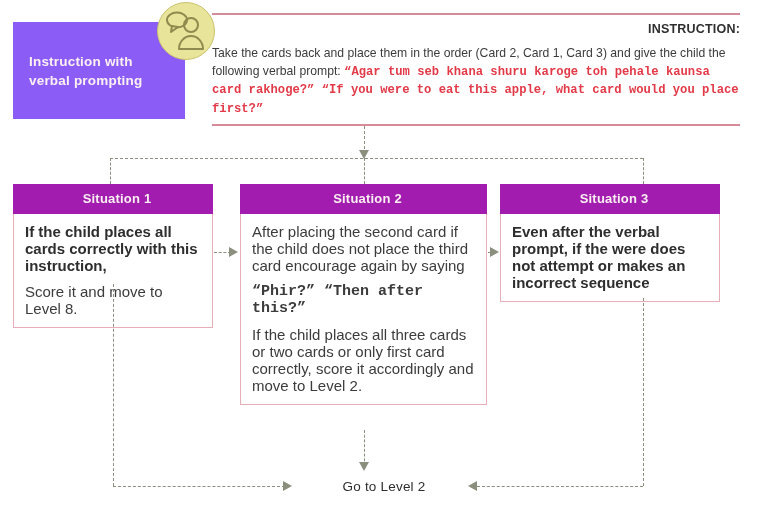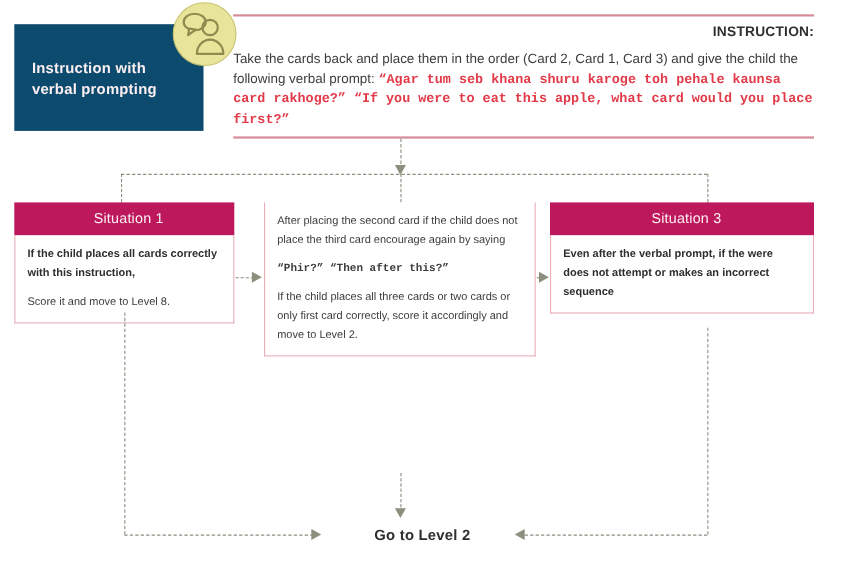--- a/index.html
+++ b/index.html
@@ -6,21 +6,21 @@
   body{
     width:768px;height:512px;background:#ffffff;
     font-family:"Liberation Sans", sans-serif;
     color:#3a3a3a;position:relative;overflow:hidden;
   }
   .stage{position:absolute;left:0;top:0;width:768px;height:512px;}
 
   
   .title-card{
     position:absolute;left:13px;top:22px;width:172px;height:97px;
-    background:#0c4a6e;
+    background:#8b5cf6;
   }
   .title-card .title-text{
     position:absolute;left:16px;top:30px;right:10px;
     color:#fdf0f2;font-weight:bold;font-size:13.5px;line-height:19px;
     letter-spacing:.2px;
   }
 
   
   .icon-badge{
     position:absolute;left:157px;top:2px;width:58px;height:58px;
@@ -62,39 +62,39 @@
   }
   .arrow-l{
     position:absolute;width:0;height:0;
     border-top:5.5px solid transparent;border-bottom:5.5px solid transparent;
     border-right:9px solid #8a8f7e;
   }
 
   
   .sit{position:absolute;box-sizing:border-box;}
   .sit .hdr{
-    background:#be185d;color:#fbeff1;font-weight:normal;font-size:13px;
+    background:#a21caf;color:#fbeff1;font-weight:bold;font-size:13px;
     text-align:center;padding:7px 4px 8px 12px;letter-spacing:.2px;
   }
   .sit .body{
     background:#ffffff;border:1px solid #e8aeb8;border-top:none;
     padding:9px 11px 10px 11px;
   }
-  .sit .body p{margin:0 0 9px 0;font-size:10px;line-height:17px;color:#3c3c3c;}
+  .sit .body p{margin:0 0 9px 0;font-size:15px;line-height:17px;color:#3c3c3c;}
   .sit .body p:last-child{margin-bottom:0;}
   .sit .body p.b{font-weight:bold;color:#2e2e2e;}
 
   #sit1{left:13px;top:184px;width:200px;}
   #sit2{left:240px;top:184px;width:247px;}
-  #sit3{left:500px;top:184px;width:240px;}
+  #sit3{left:500px;top:184px;width:220px;}
 
   
   .goto{
     position:absolute;left:302px;top:479px;width:164px;text-align:center;
-    font-weight:bold;font-size:13.5px;color:#2e2e2e;letter-spacing:.2px;
+    font-weight:normal;font-size:13.5px;color:#2e2e2e;letter-spacing:.2px;
   }
 </style>
 </head>
 <body>
 
 <div class="stage">
 
   <div class="title-card">
     <div class="title-text">Instruction with verbal prompting</div>
   </div>
@@ -128,20 +128,21 @@
 
   <div class="sit" id="sit1">
     <div class="hdr">Situation 1</div>
     <div class="body">
       <p class="b">If the child places all cards correctly with this instruction,</p>
       <p>Score it and move to Level 8.</p>
     </div>
   </div>
 
   <div class="sit" id="sit2">
+    <div class="hdr">Situation 2</div>
     <div class="body">
       <p>After placing the second card if the child does not place the third card encourage again by saying</p>
       <p class="hi">“Phir?” “Then after this?”</p>
       <p>If the child places all three cards or two cards or only first card correctly, score it accordingly and move to Level 2.</p>
     </div>
   </div>
 
   <div class="sit" id="sit3">
     <div class="hdr">Situation 3</div>
     <div class="body">

